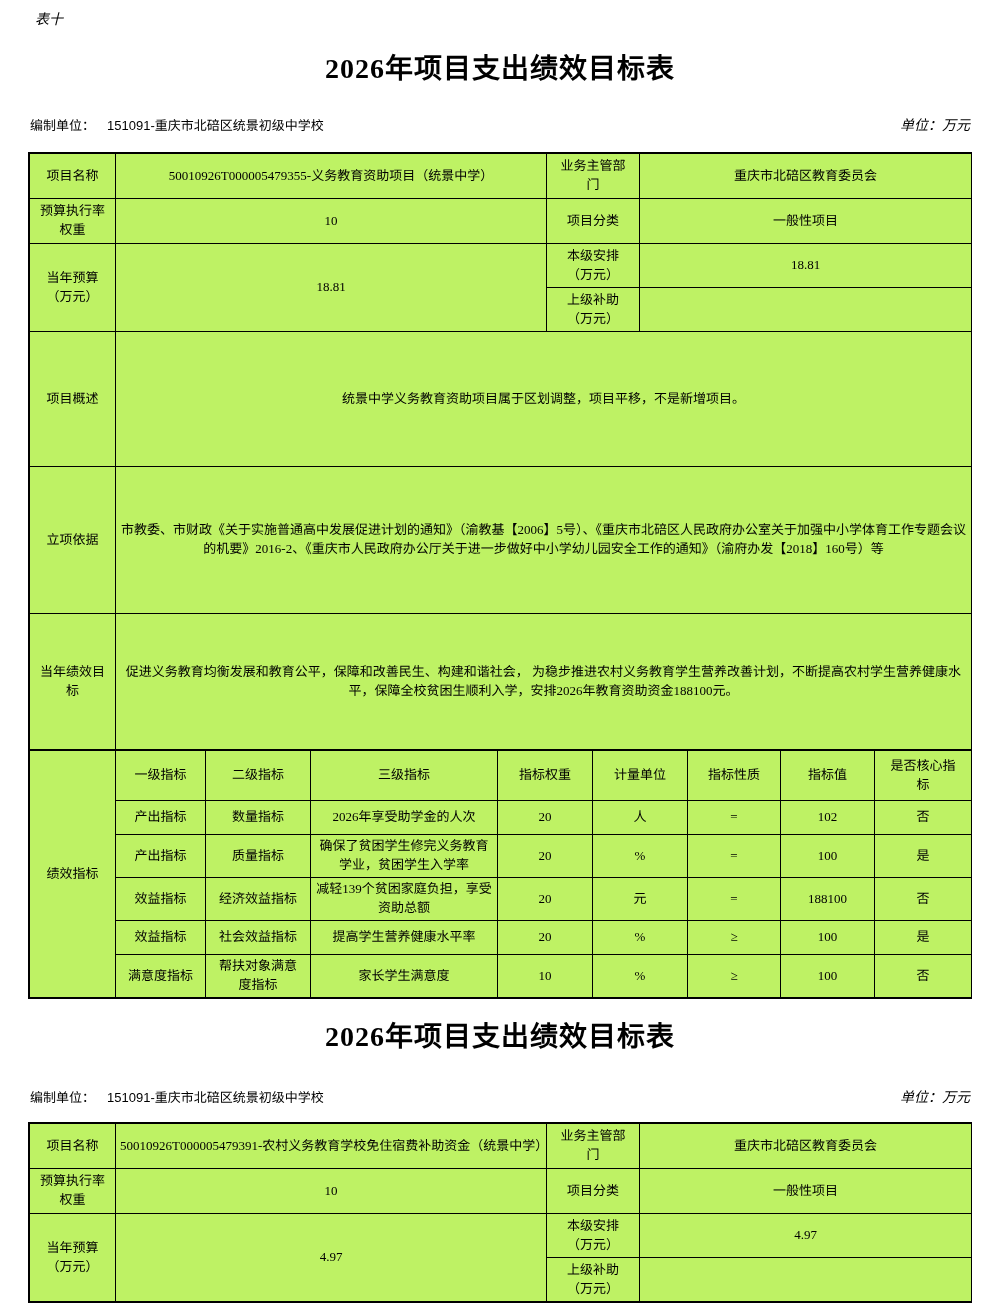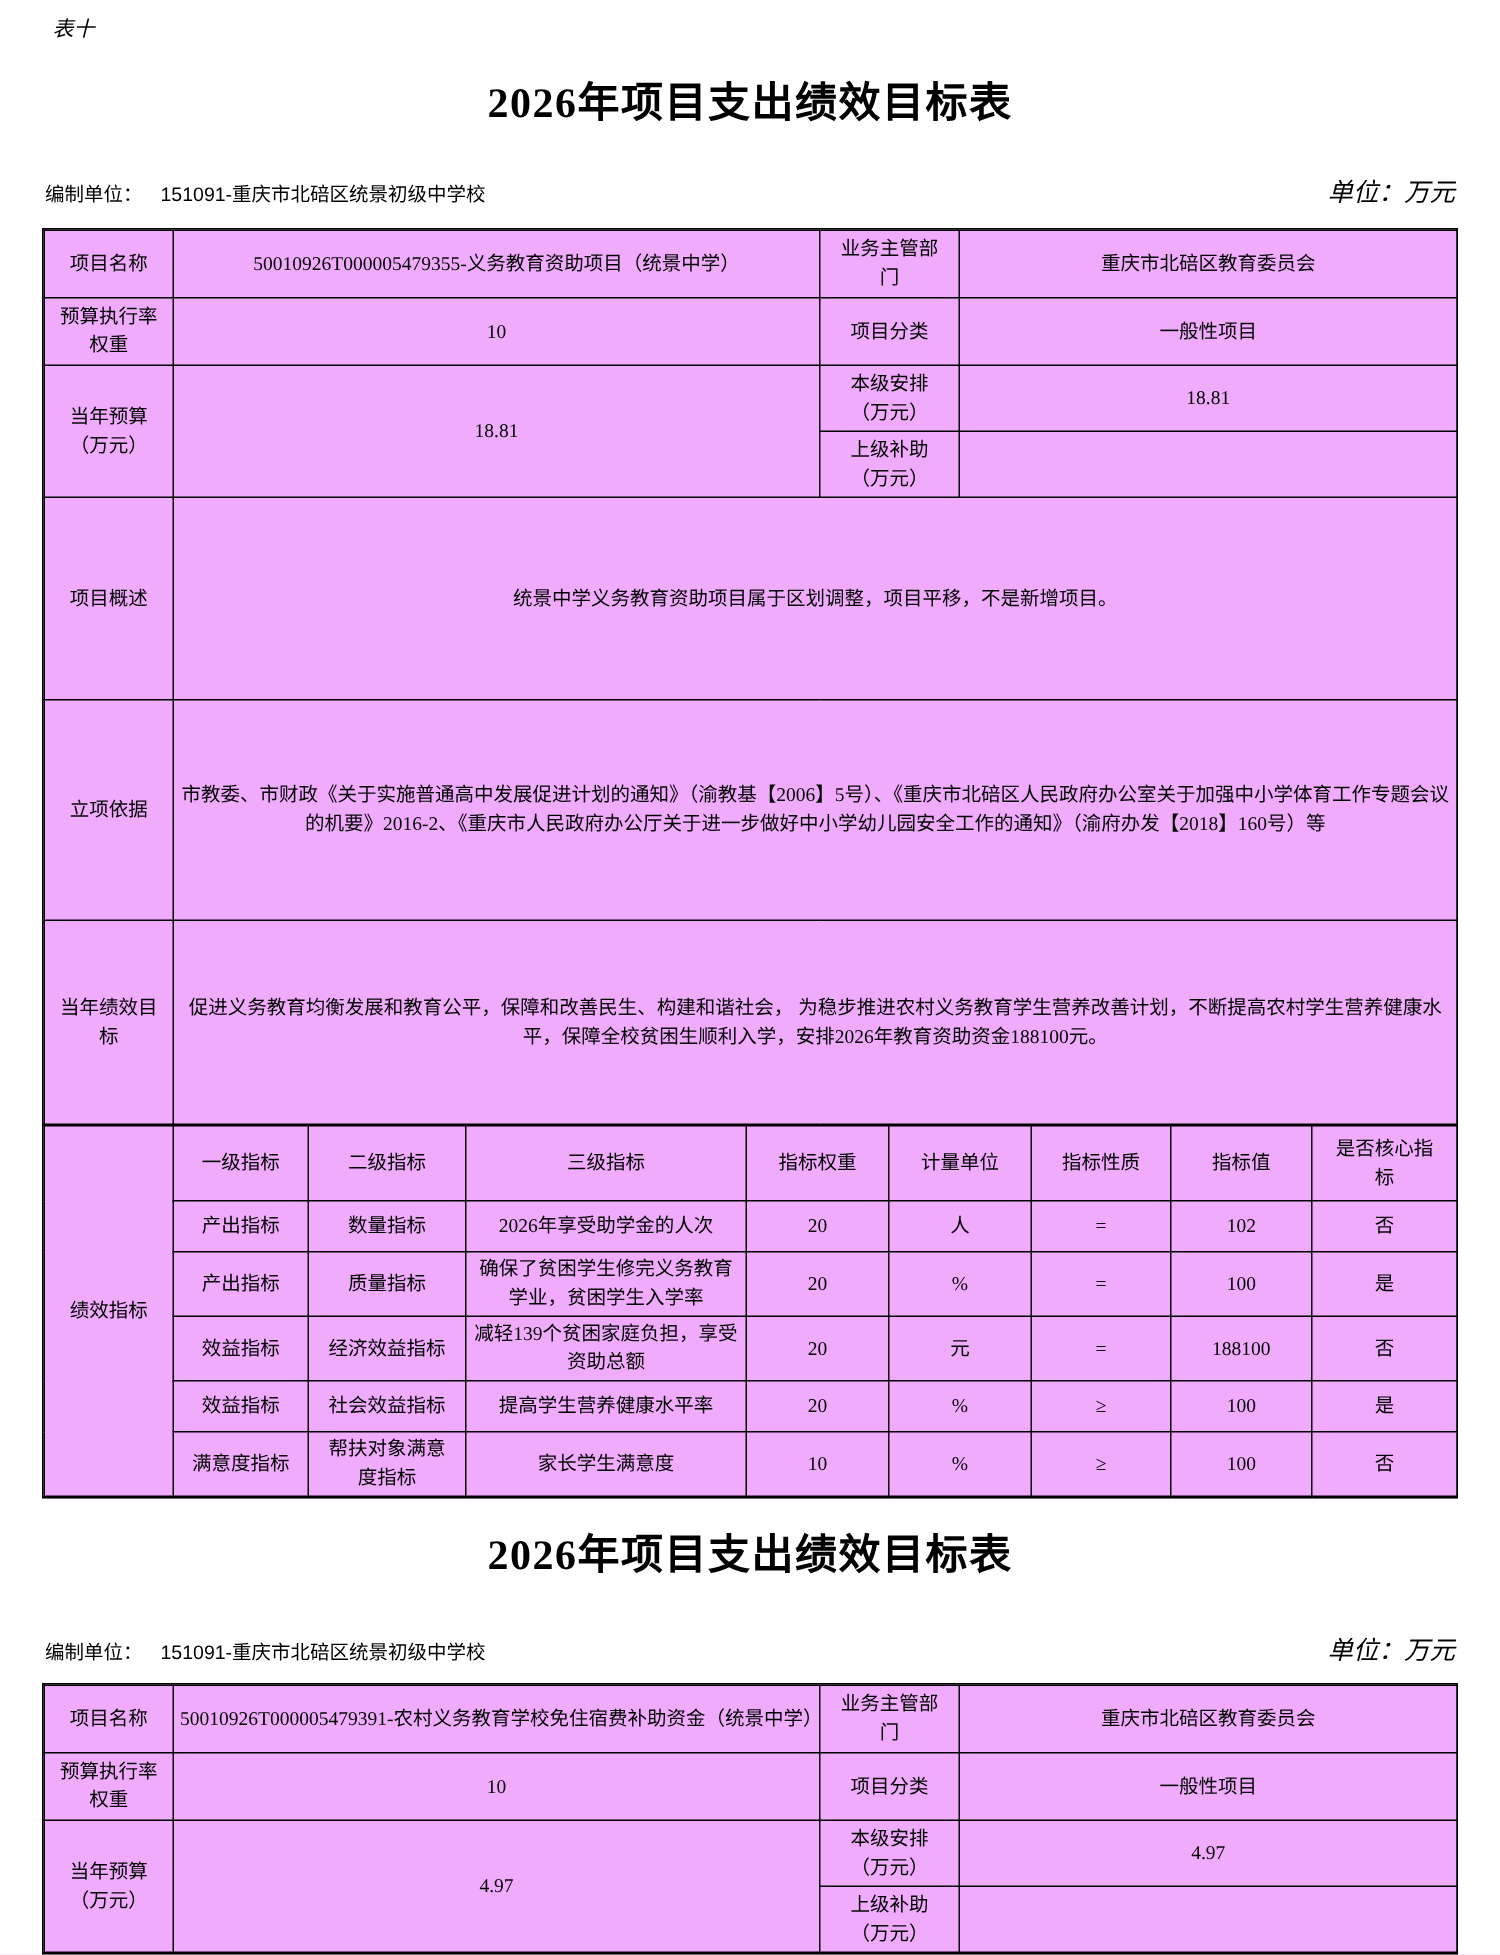--- a/index.html
+++ b/index.html
@@ -24,24 +24,24 @@
   .t2 { top:1014px; }
   .meta {
     position:absolute; left:30px; right:30px;
     display:flex; justify-content:space-between; align-items:baseline;
     font-size:13px;
   }
   .m1 { top:114px; }
   .m2 { top:1086px; }
   .org  { font-family:"Liberation Sans","DejaVu Sans",sans-serif; }
   .orgv { margin-left:12px; }
-  .unit { font-style:italic; font-size:17px; }
+  .unit { font-style:italic; font-size:14px; }
   .twrap {
     position:absolute; left:28px; width:944px;
-    border:1px solid #000; background:#f0abfc;
+    border:1px solid #000; background:#bef264;
   }
   .w1 { top:152px; }
   .w2 { top:1122px; }
   table { border-collapse:collapse; table-layout:fixed; width:942px; }
   td {
     border:1px solid #000;
     font-size:13px; line-height:1.45;
     padding:2px 4px;
     vertical-align:middle;
     white-space:pre-line;

